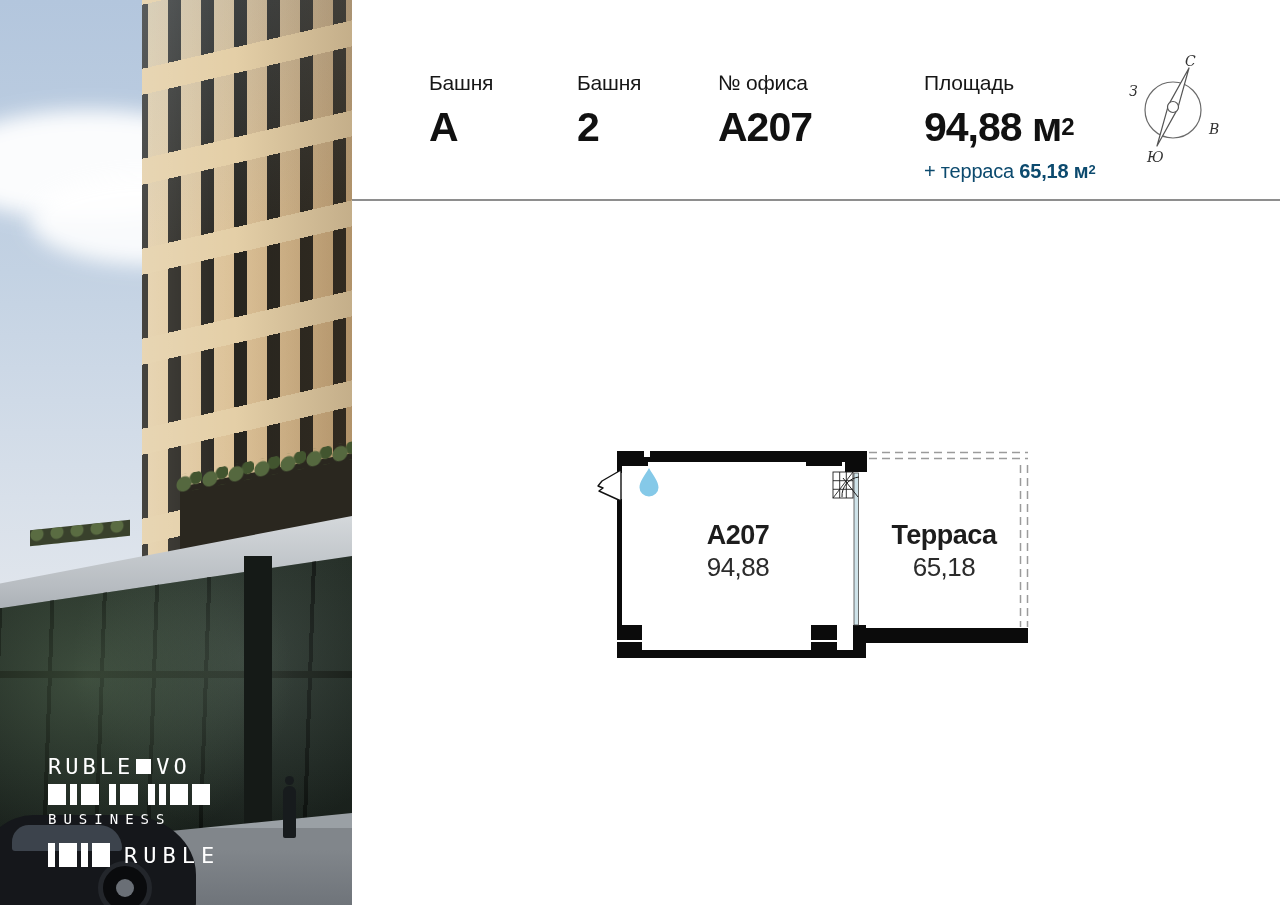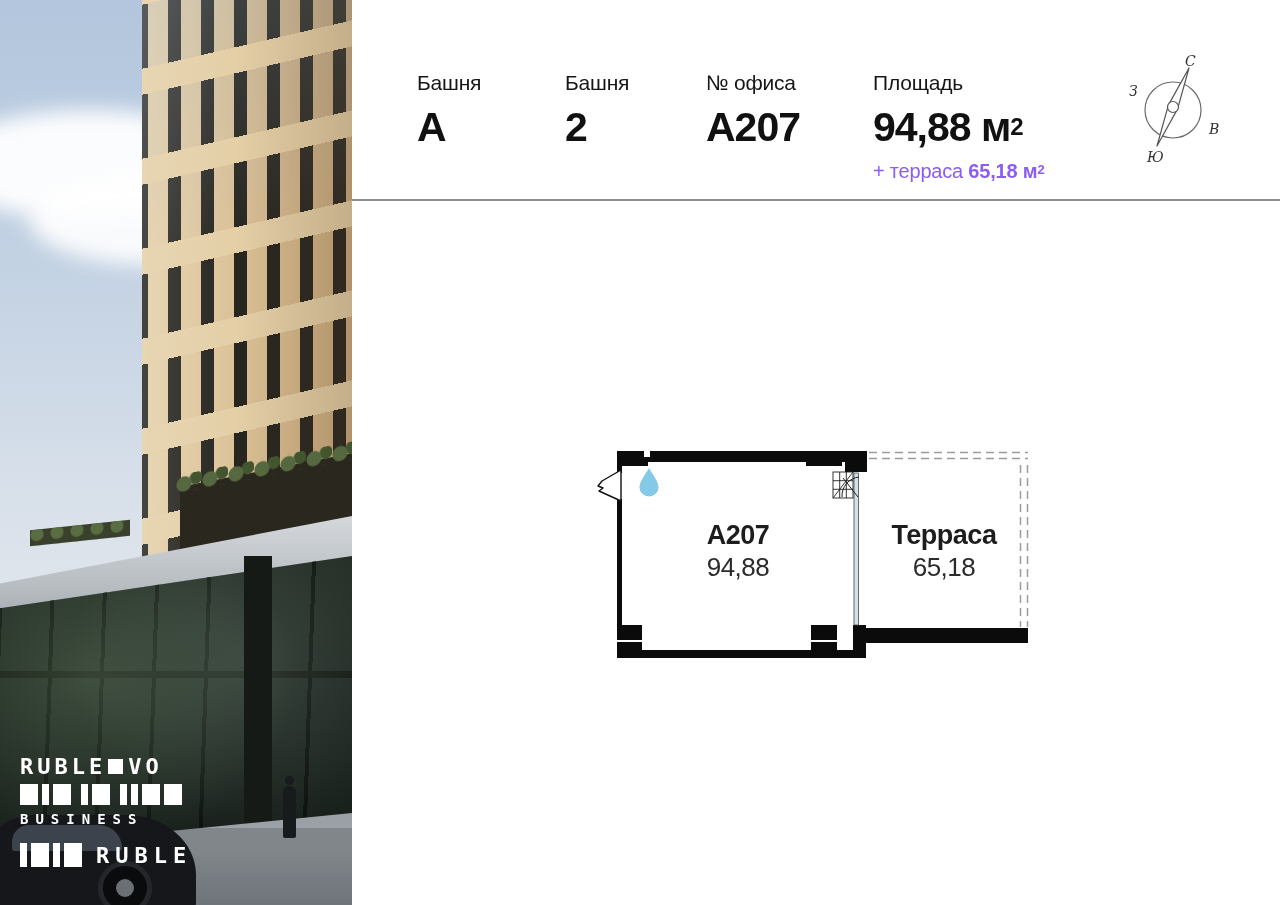--- a/index.html
+++ b/index.html
@@ -56,35 +56,35 @@
 
   .car{position:absolute;left:-14px;bottom:-6px;width:210px;height:96px;background:#15171b;
        border-radius:48px 70px 8px 8px / 42px 60px 8px 8px;}
   .car-window{position:absolute;left:26px;top:10px;width:110px;height:26px;background:#3c434c;
        border-radius:22px 30px 4px 4px;}
   .wheel{position:absolute;left:112px;bottom:-4px;width:54px;height:54px;border-radius:50%;
        background:#0a0b0d;border:5px solid #23262b;box-sizing:border-box;}
   .wheel:after{content:"";position:absolute;left:13px;top:13px;width:18px;height:18px;border-radius:50%;
        background:#6a6f76;}
 
-  .logo{position:absolute;left:20px;top:753px;width:184px;color:#fff;
-        font-family:"DejaVu Sans Mono","Liberation Mono",monospace;font-weight:bold;}
+  .logo{position:absolute;left:48px;top:753px;width:184px;color:#fff;
+        font-family:"DejaVu Sans Mono","Liberation Mono",monospace;font-weight:normal;}
   .logo-row1{font-size:22px;letter-spacing:4px;display:flex;align-items:center;height:26px;}
   .logo-sq{display:inline-block;width:15px;height:15px;background:#fff;margin:0 5px 0 2px;}
   .logo-bar{margin-top:5px;height:21px;display:block;}
   .logo-row3{font-size:14px;letter-spacing:7px;margin-top:6px;height:26px;}
   .logo-row4{display:flex;align-items:center;margin-top:5px;height:26px;font-size:22px;letter-spacing:6px;}
   .logo-row4 svg{margin-right:12px;}
 
   
-  .hcol{position:absolute;top:71px;}
+  .hcol{position:absolute;top:71px;margin-left:12px;}
   .hlabel{font-size:21px;letter-spacing:-.2px;color:#161616;}
   .hvalue{font-size:41px;font-weight:bold;letter-spacing:-1px;margin-top:9px;color:#111;}
   .hvalue sup{font-size:24px;vertical-align:6px;letter-spacing:0;}
-  .hextra{font-size:20px;margin-top:9px;color:#8b5cf6;letter-spacing:-.2px;}
+  .hextra{font-size:20px;margin-top:9px;color:#0c4a6e;letter-spacing:-.2px;}
   .hextra b sup{font-size:13px;vertical-align:4px;}
   .rule{position:absolute;left:352px;top:199px;width:928px;height:2px;background:#8e8e8e;}
 
   
   .compass{position:absolute;left:1125px;top:48px;}
   .compass text{font-family:"DejaVu Serif","Liberation Serif",serif;font-style:italic;font-size:14px;fill:#333;}
 
   
   .plan{position:absolute;left:590px;top:438px;}
   .plan text{font-family:"Liberation Sans",sans-serif;fill:#1d1d1d;}
@@ -160,21 +160,21 @@
     <div class="hvalue">А</div>
   </div>
   <div class="hcol" style="left:565px">
     <div class="hlabel">Башня</div>
     <div class="hvalue">2</div>
   </div>
   <div class="hcol" style="left:706px">
     <div class="hlabel">№ офиса</div>
     <div class="hvalue">А207</div>
   </div>
-  <div class="hcol" style="left:873px">
+  <div class="hcol" style="left:912px">
     <div class="hlabel">Площадь</div>
     <div class="hvalue"><span>94,88</span><span> м</span><sup>2</sup></div>
     <div class="hextra"><span>+ терраса </span><b><span>65,18</span><span> м</span><sup>2</sup></b></div>
   </div>
   <div class="rule"></div>
 
   <svg class="compass" width="120" height="125" viewBox="0 0 120 125">
     <circle cx="48" cy="62" r="28" fill="none" stroke="#6a6a6a" stroke-width="1.2"></circle>
     <polygon points="64,20 52.6,60.9 32,98 43.4,57.1" fill="#ffffff" stroke="#555555" stroke-width="1.2" stroke-linejoin="round"></polygon>
     <circle cx="48" cy="59" r="5.5" fill="#ffffff" stroke="#555555" stroke-width="1.2"></circle>

